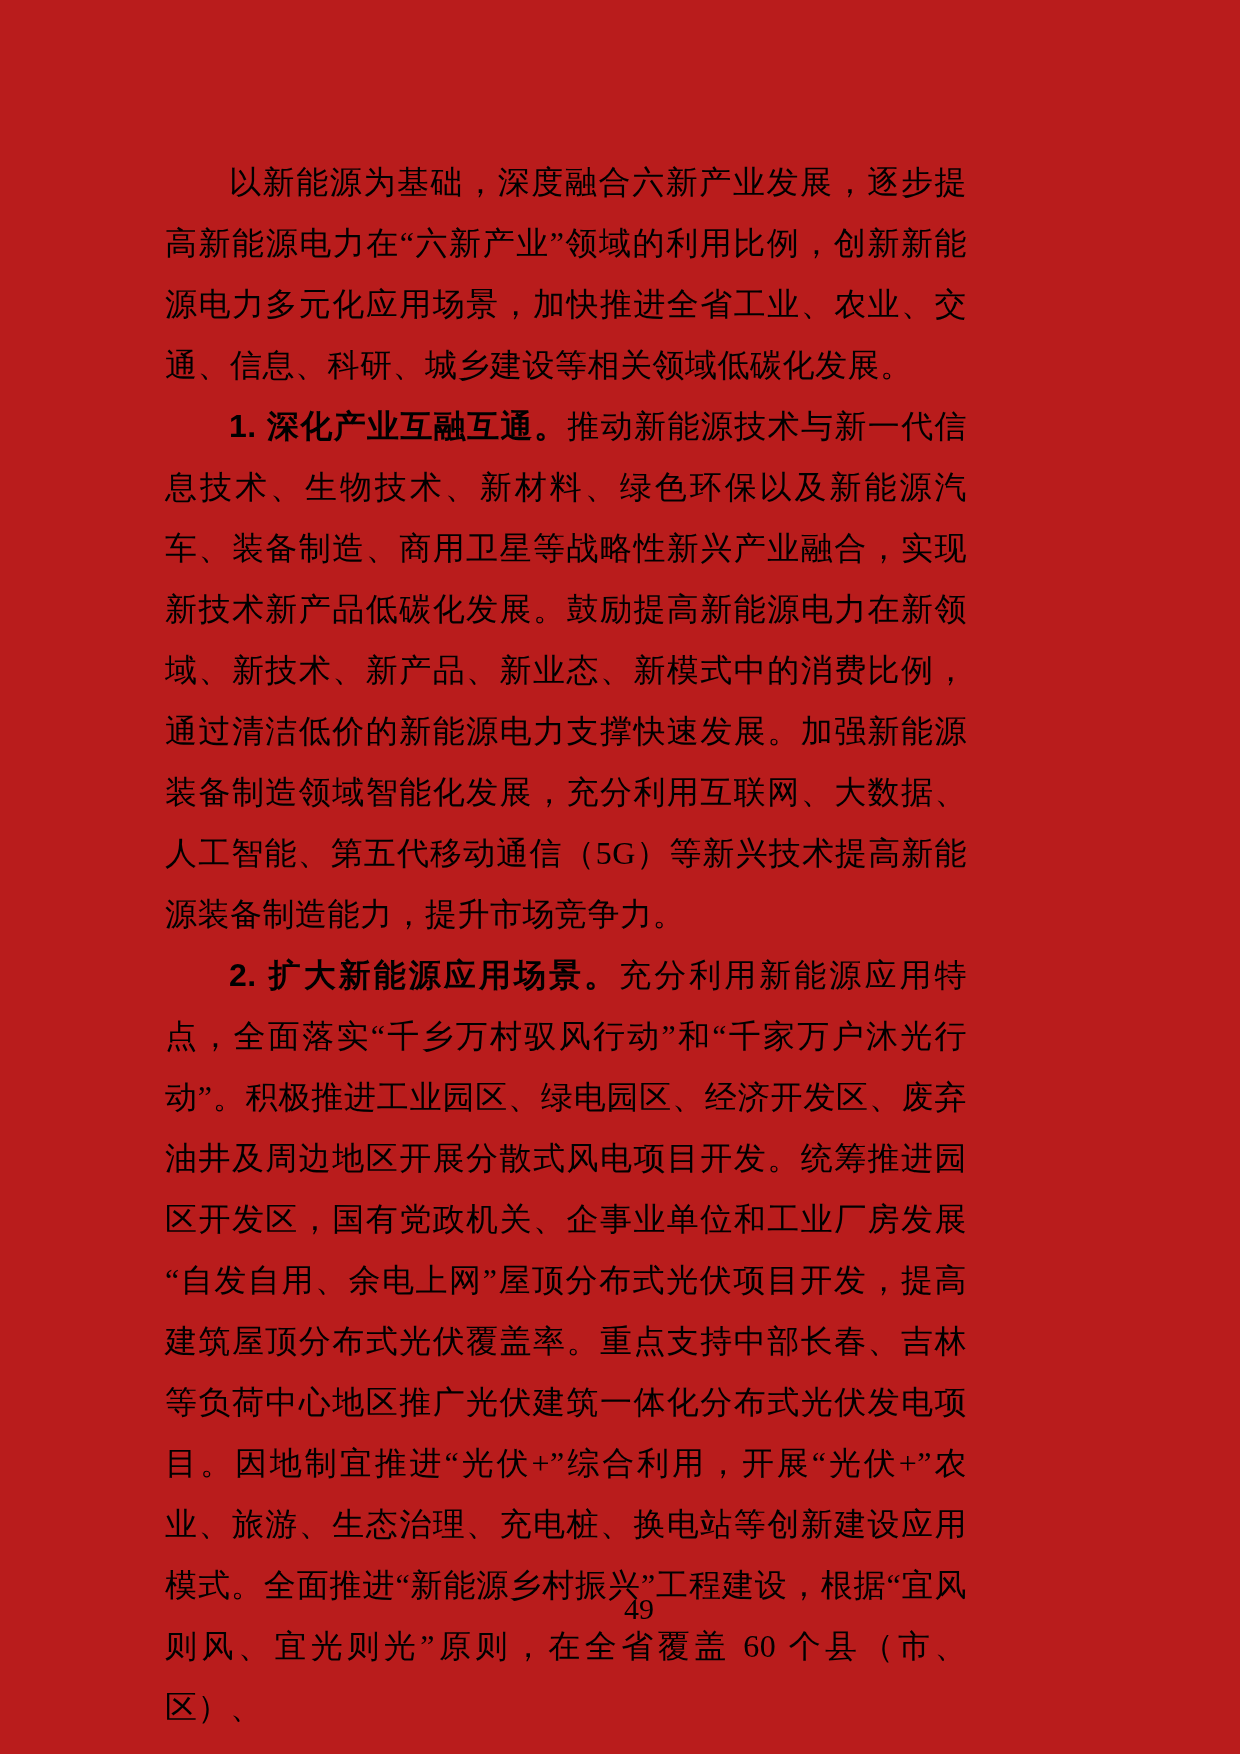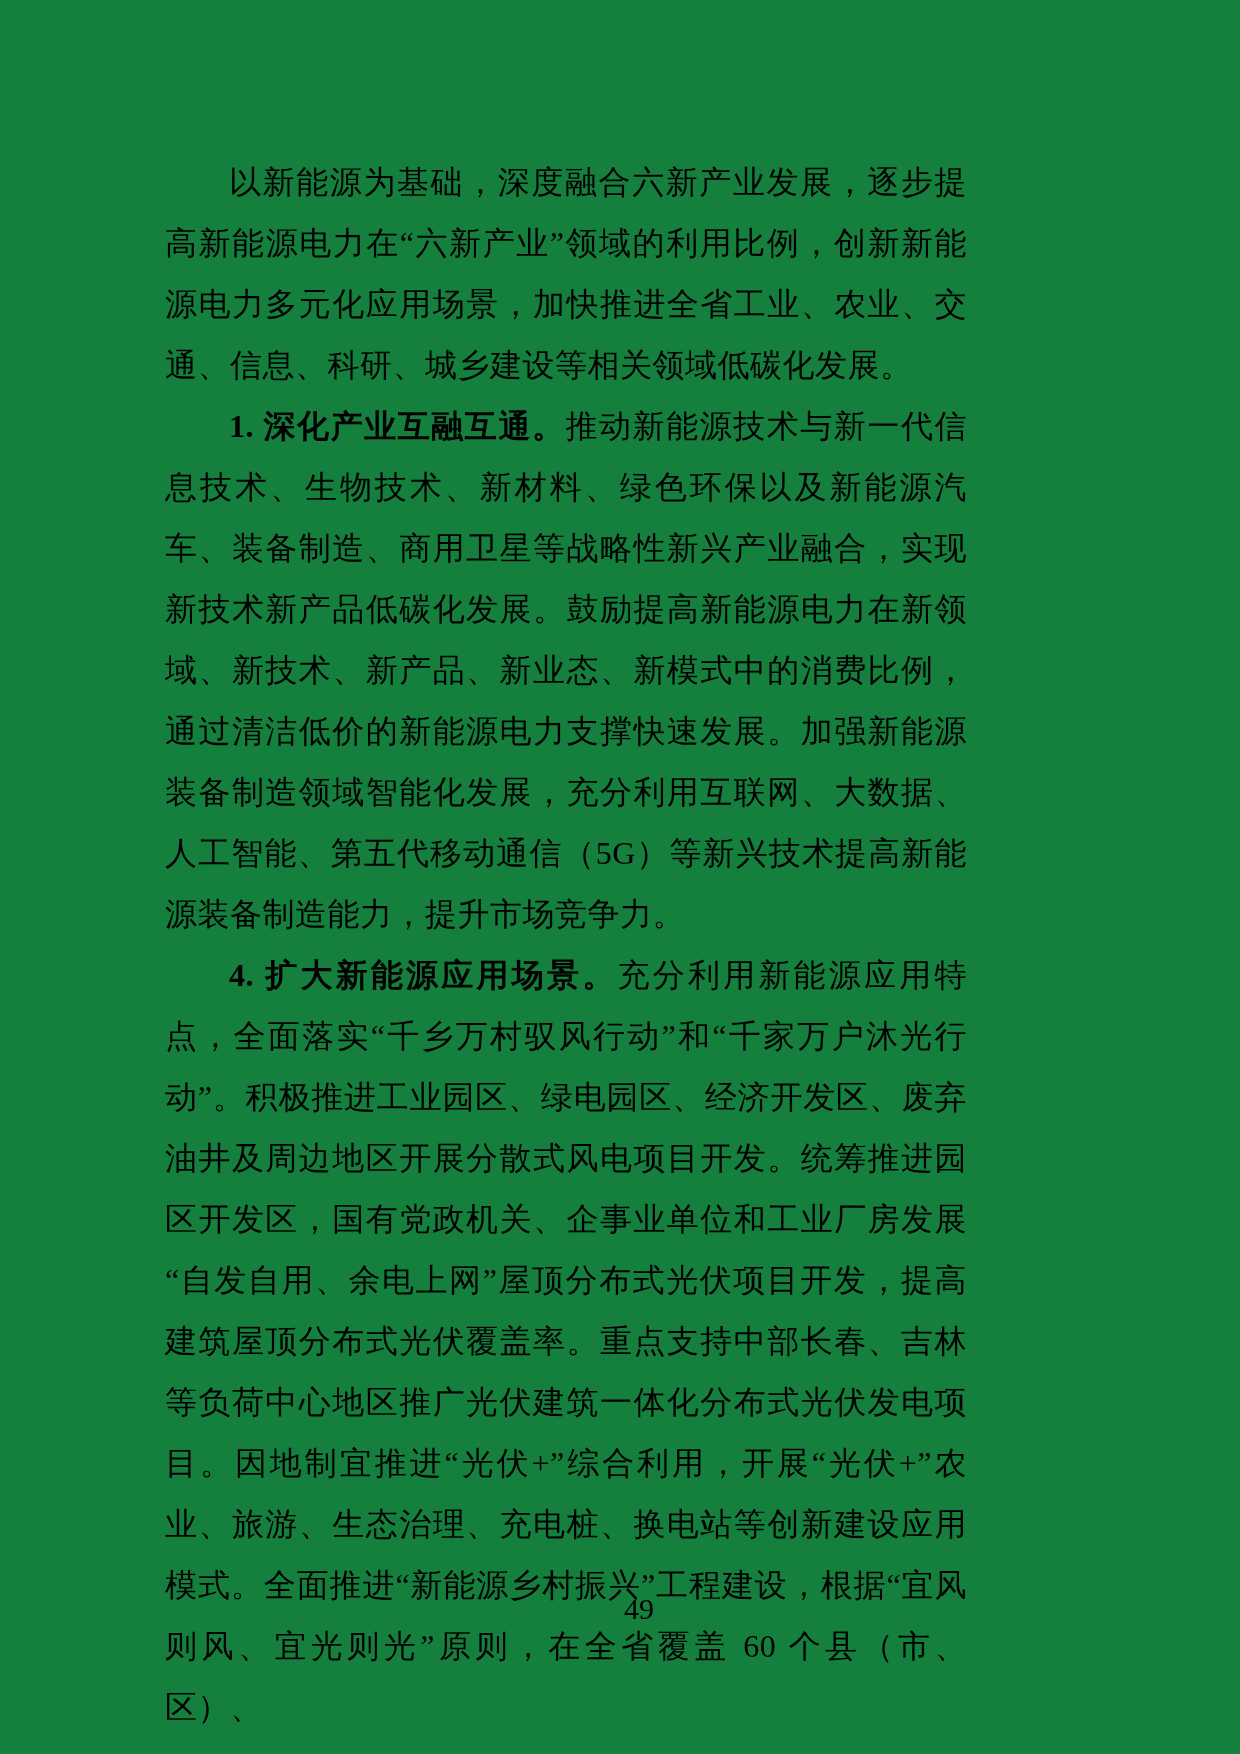--- a/index.html
+++ b/index.html
@@ -4,21 +4,21 @@
 <style>
   html, body {
     margin: 0;
     padding: 0;
     background: #ffffff;
   }
   .page {
     position: relative;
     width: 1240px;
     height: 1754px;
-    background: #15803d;
+    background: #b91c1c;
     overflow: hidden;
     font-family: "Liberation Serif", "DejaVu Serif", serif;
     color: #000000;
   }
   .content {
     position: absolute;
     left: 165px;
     top: 152px;
     width: 802px;
   }
@@ -27,21 +27,21 @@
     font-size: 32px;
     line-height: 61px;
     text-align: justify;
     text-justify: inter-character;
     text-indent: 2em;
     letter-spacing: 0.5px;
     word-break: break-all;
   }
   .para .lead {
     font-weight: bold;
-    font-family: Liberation Serif, serif;
+    font-family: Liberation Sans, sans-serif;
   }
   .page-number {
     position: absolute;
     left: 0;
     right: 0;
     top: 1592px;
     text-align: center;
     font-size: 30px;
     font-family: "Liberation Serif", "DejaVu Serif", serif;
     padding-left: 38px;
@@ -50,18 +50,18 @@
 </head>
 <body>
 
 <div class="page">
   <div class="content">
 
     <p class="para"><span>以新能源为基础，深度融合六新产业发展，逐步提高新能源电力在“六新产业”领域的利用比例，创新新能源电力多元化应用场景，加快推进全省工业、农业、交通、信息、科研、城乡建设等相关领域低碳化发展。</span></p>
 
     <p class="para"><span class="lead">1. 深化产业互融互通。</span><span>推动新能源技术与新一代信息技术、生物技术、新材料、绿色环保以及新能源汽车、装备制造、商用卫星等战略性新兴产业融合，实现新技术新产品低碳化发展。鼓励提高新能源电力在新领域、新技术、新产品、新业态、新模式中的消费比例，通过清洁低价的新能源电力支撑快速发展。加强新能源装备制造领域智能化发展，充分利用互联网、大数据、人工智能、第五代移动通信（5G）等新兴技术提高新能源装备制造能力，提升市场竞争力。</span></p>
 
-    <p class="para"><span class="lead">4. 扩大新能源应用场景。</span><span>充分利用新能源应用特点，全面落实“千乡万村驭风行动”和“千家万户沐光行动”。积极推进工业园区、绿电园区、经济开发区、废弃油井及周边地区开展分散式风电项目开发。统筹推进园区开发区，国有党政机关、企事业单位和工业厂房发展“自发自用、余电上网”屋顶分布式光伏项目开发，提高建筑屋顶分布式光伏覆盖率。重点支持中部长春、吉林等负荷中心地区推广光伏建筑一体化分布式光伏发电项目。因地制宜推进“光伏+”综合利用，开展“光伏+”农业、旅游、生态治理、充电桩、换电站等创新建设应用模式。全面推进“新能源乡村振兴”工程建设，根据“宜风则风、宜光则光”原则，在全省覆盖 60 个县（市、区）、</span></p>
+    <p class="para"><span class="lead">2. 扩大新能源应用场景。</span><span>充分利用新能源应用特点，全面落实“千乡万村驭风行动”和“千家万户沐光行动”。积极推进工业园区、绿电园区、经济开发区、废弃油井及周边地区开展分散式风电项目开发。统筹推进园区开发区，国有党政机关、企事业单位和工业厂房发展“自发自用、余电上网”屋顶分布式光伏项目开发，提高建筑屋顶分布式光伏覆盖率。重点支持中部长春、吉林等负荷中心地区推广光伏建筑一体化分布式光伏发电项目。因地制宜推进“光伏+”综合利用，开展“光伏+”农业、旅游、生态治理、充电桩、换电站等创新建设应用模式。全面推进“新能源乡村振兴”工程建设，根据“宜风则风、宜光则光”原则，在全省覆盖 60 个县（市、区）、</span></p>
 
   </div>
 
   <div class="page-number">49</div>
 </div>
 
 </body></html>

